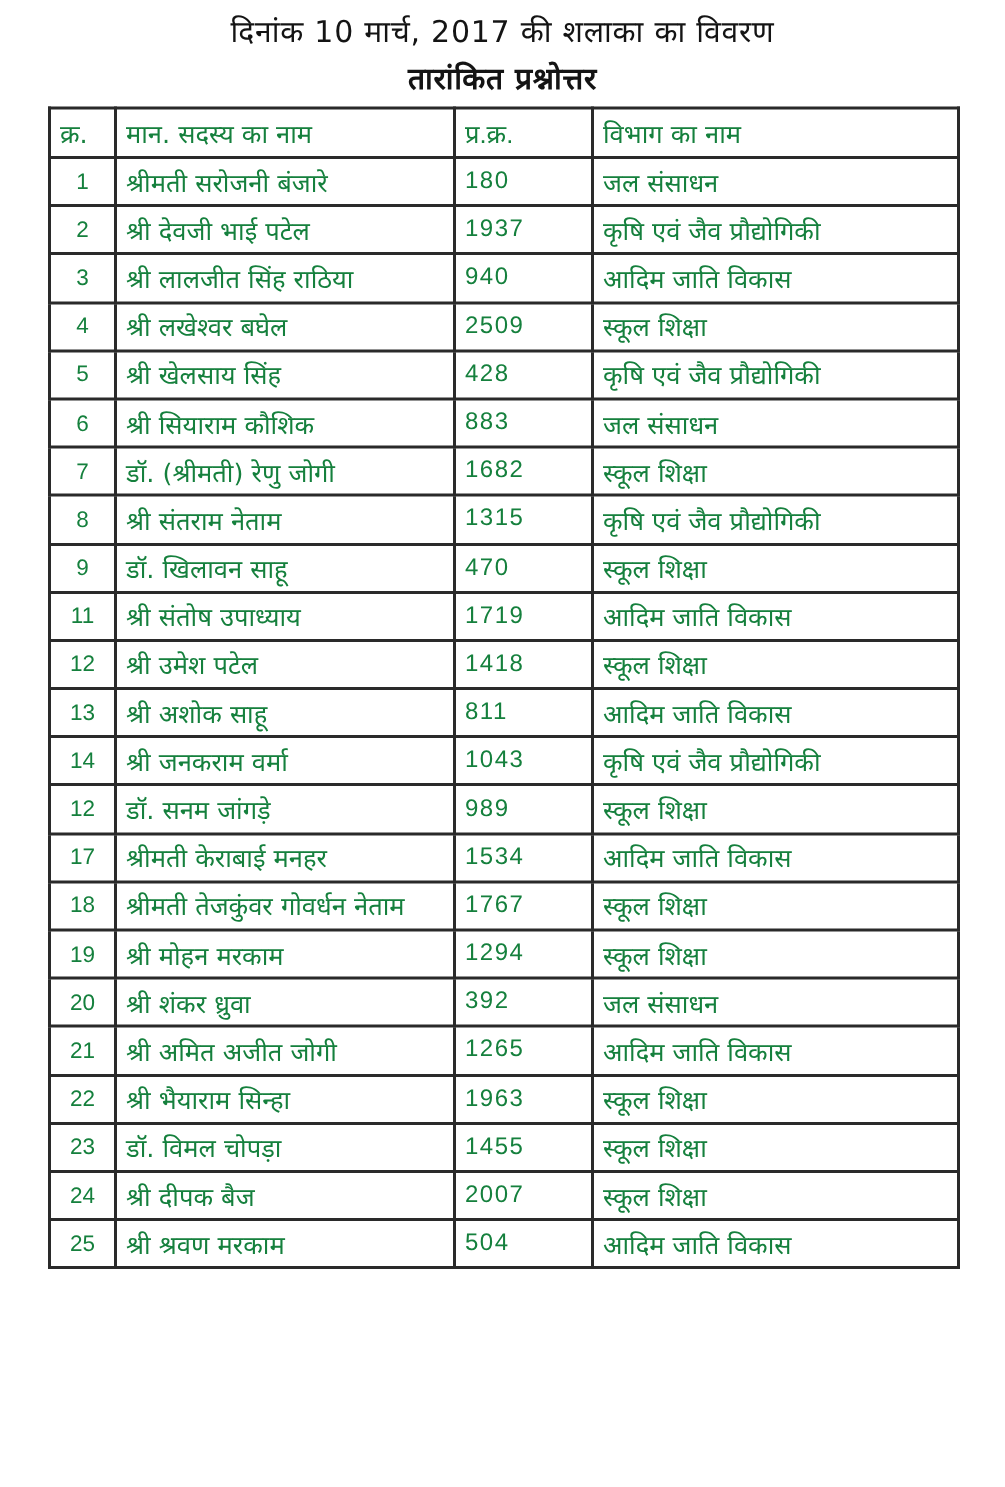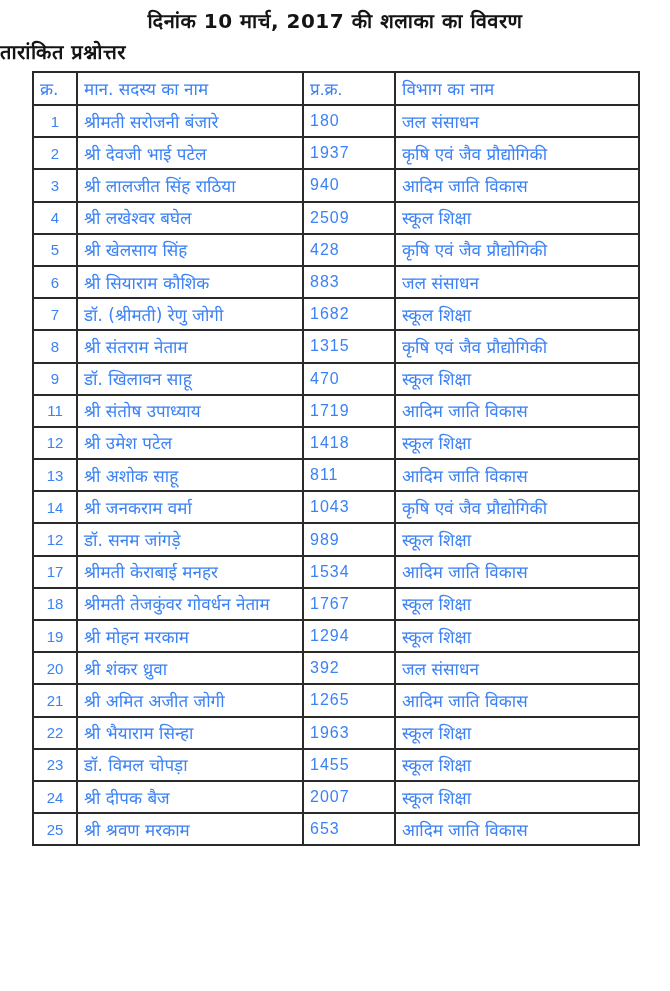--- a/index.html
+++ b/index.html
@@ -16,44 +16,44 @@
     color: #111111;
     overflow: hidden;
   }
   .doc-title {
     position: absolute;
     top: 7px;
     left: 0;
     width: 100%;
     text-align: center;
     font-size: 20px;
-    font-weight: bold;
+    font-weight: normal;
     letter-spacing: 0.5px;
     color: #141414;
   }
   .doc-subtitle {
     position: absolute;
     top: 38px;
     left: 0;
     width: 100%;
-    text-align: left;
+    text-align: center;
     font-size: 20px;
     font-weight: bold;
     letter-spacing: 0.5px;
     color: #141414;
   }
   table.shalaka {
     position: absolute;
     top: 71px;
     left: 32px;
     width: 606px;
     border-collapse: collapse;
     table-layout: fixed;
     font-size: 17px;
-    color: #3b82f6;
+    color: #15803d;
   }
   table.shalaka th,
   table.shalaka td {
     border: 2px solid #2a2a2a;
     padding: 0 6px;
     font-weight: normal;
     white-space: nowrap;
     overflow: hidden;
   }
   table.shalaka th {
@@ -256,19 +256,19 @@
         <tr>
           <td class="c-sn">24</td>
           <td class="c-name">श्री दीपक बैज</td>
           <td class="c-qno">2007</td>
           <td class="c-dept">स्कूल शिक्षा</td>
         </tr>
 
         <tr>
           <td class="c-sn">25</td>
           <td class="c-name">श्री श्रवण मरकाम</td>
-          <td class="c-qno">653</td>
+          <td class="c-qno">504</td>
           <td class="c-dept">आदिम जाति विकास</td>
         </tr>
       </tbody>
   </table>
 
 </div>
 
 </body></html>

